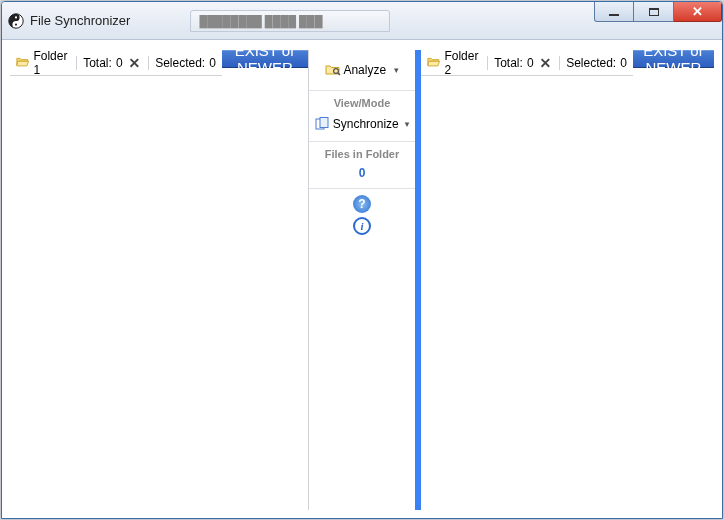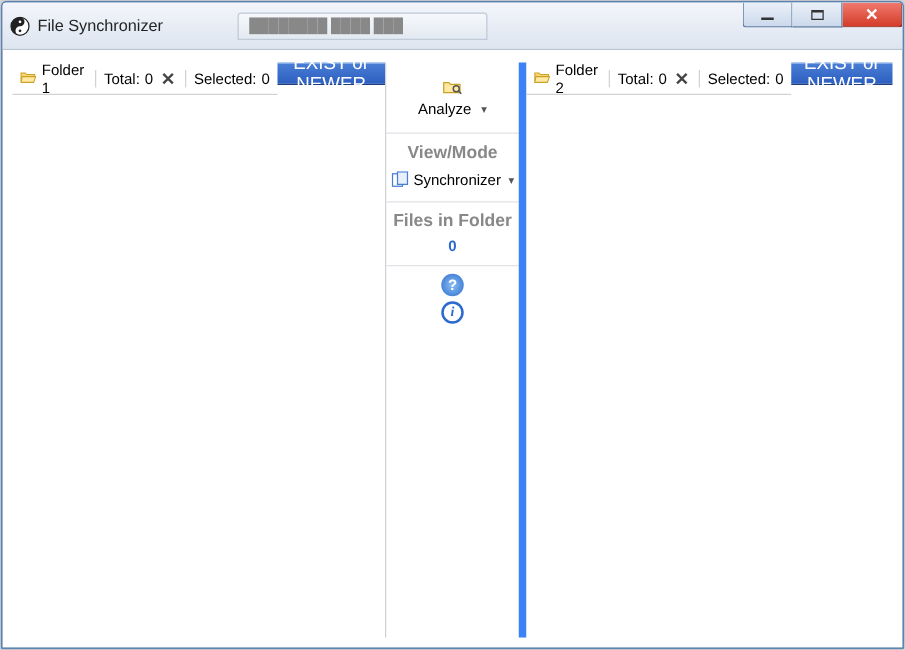--- a/index.html
+++ b/index.html
@@ -89,24 +89,24 @@
     border-bottom: 1px solid #1d3f7e;
   }
   .panel-body {
     flex: 1; background: #fff;
   }
 
   
   .middle { display:flex; flex-direction:column; align-items:stretch; text-align:center; }
   .section { border-bottom: 1px solid #e0e2e5; padding: 6px 0 8px 0; display:flex; flex-direction:column; align-items:center; gap:4px; }
   .section.no-border { border-bottom: none; }
-  .section-label { color:#888; font-weight:bold; font-size:14px; margin-bottom:2px; }
+  .section-label { color:#888; font-weight:bold; font-size:11px; margin-bottom:2px; }
   .mid-btn { display:flex; align-items:center; justify-content:center; gap:4px; padding:2px 4px; cursor:default; }
   .mid-btn .caret { color:#555; font-size:9px; margin-left:2px; }
-  .mid-btn.analyze { flex-direction: column; gap: 2px; padding: 6px 4px 4px 4px; position:relative; width:100%; }
+  .mid-btn.analyze { flex-direction: row; gap: 2px; padding: 6px 4px 4px 4px; position:relative; width:100%; }
   .analyze-row { display:flex; align-items:center; gap:6px; }
   .icon-sm { width:16px; height:16px; }
   .icon-xs { width:14px; height:14px; }
   .action-icon { width:18px; height:18px; display:flex; align-items:center; justify-content:center; color:#2b6bcf; }
   .tri-left { width:0; height:0; border-top:6px solid transparent; border-bottom:6px solid transparent; border-right:8px solid #2b6bcf; }
   .tri-right { width:0; height:0; border-top:6px solid transparent; border-bottom:6px solid transparent; border-left:8px solid #2b6bcf; }
   .files-count { color:#2b6bcf; font-weight:bold; font-size:12px; }
   .help-icon { width:18px; height:18px; border-radius:50%; background: radial-gradient(#8bbff2,#2b6bcf); color:#fff; display:flex; align-items:center; justify-content:center; font-weight:bold; font-size:12px; }
   .info-icon { width:18px; height:18px; border-radius:50%; border:2px solid #2b6bcf; color:#2b6bcf; display:flex; align-items:center; justify-content:center; font-weight:bold; font-style:italic; font-family:Georgia,serif; font-size:11px; }
 </style>
@@ -188,21 +188,21 @@
 
       <div class="section">
         <div class="section-label">View/Mode</div>
         <div class="mid-btn">
           <span class="icon-xs">
             <svg viewBox="0 0 14 14">
                 <rect x="1" y="2" width="8" height="10" fill="#fff" stroke="#4a7dd4"></rect>
                 <rect x="5" y="0.5" width="8" height="10" fill="#e8f0fc" stroke="#4a7dd4"></rect>
               </svg>
           </span>
-          <span>Synchronizer</span>
+          <span>Synchronize</span>
           <span class="caret">▾</span>
         </div>
       </div>
 
 
       <div class="section">
         <div class="section-label">Files in Folder</div>
         <div class="files-count">0</div>
       </div>
 

